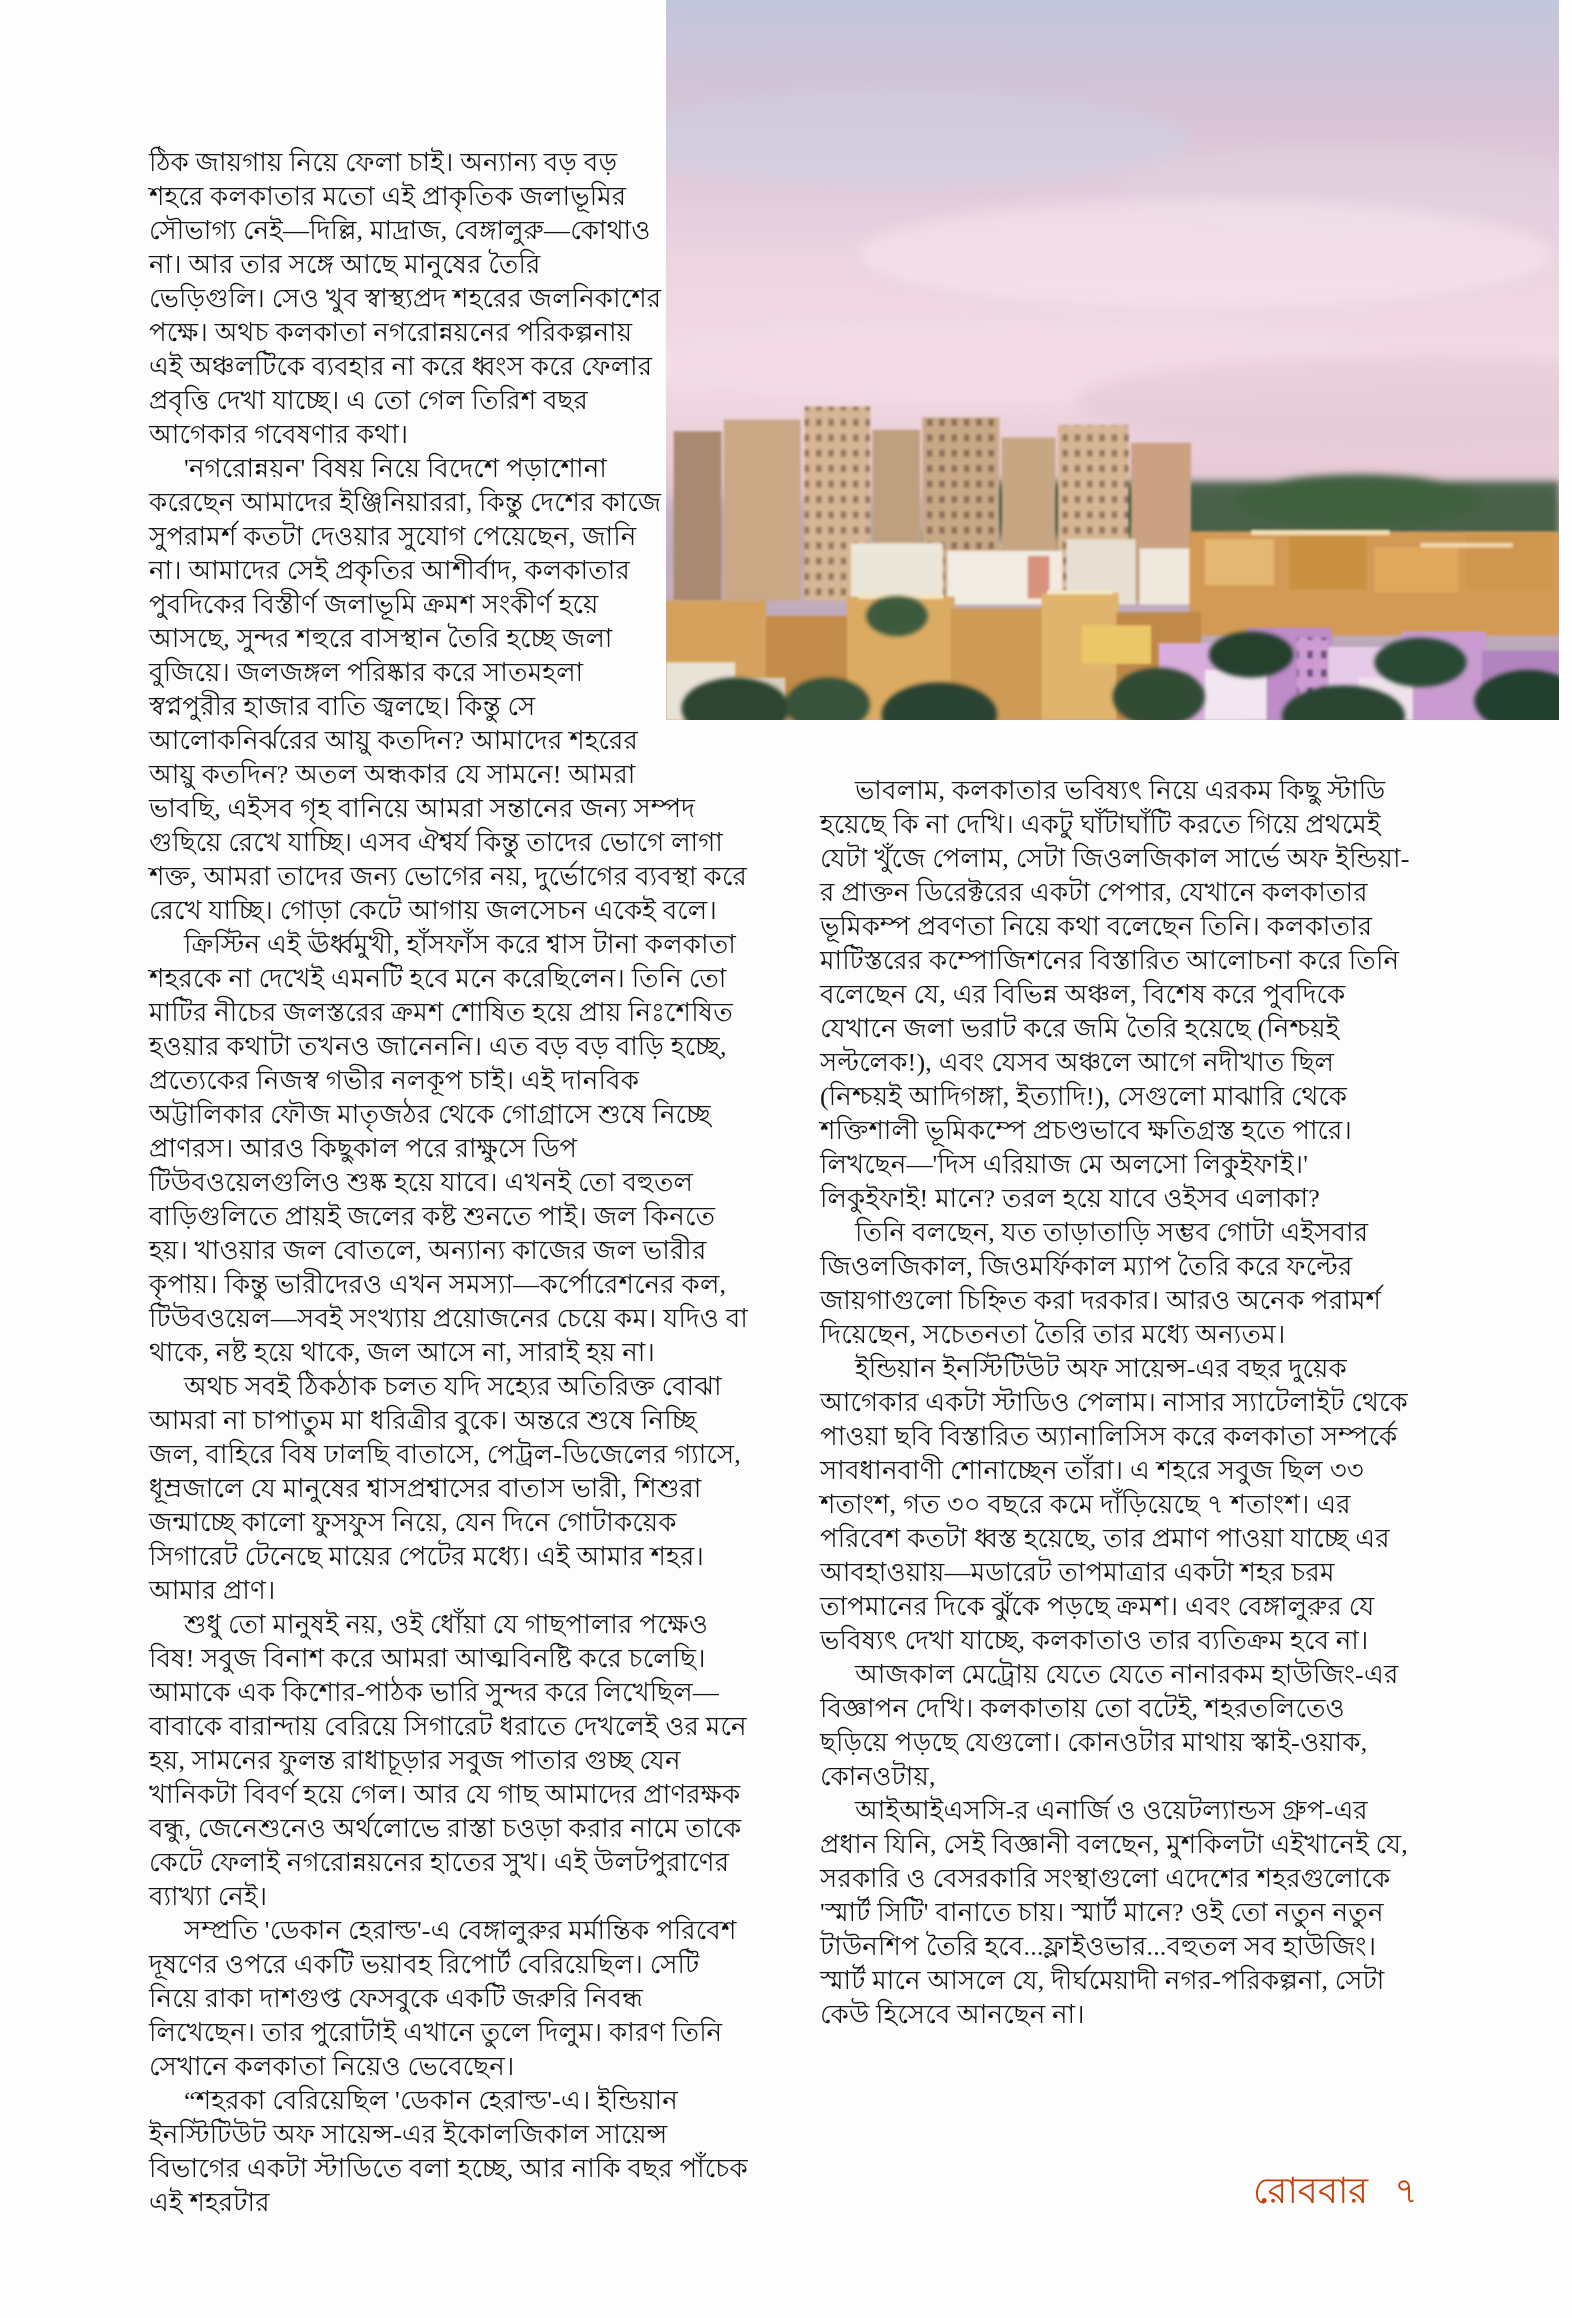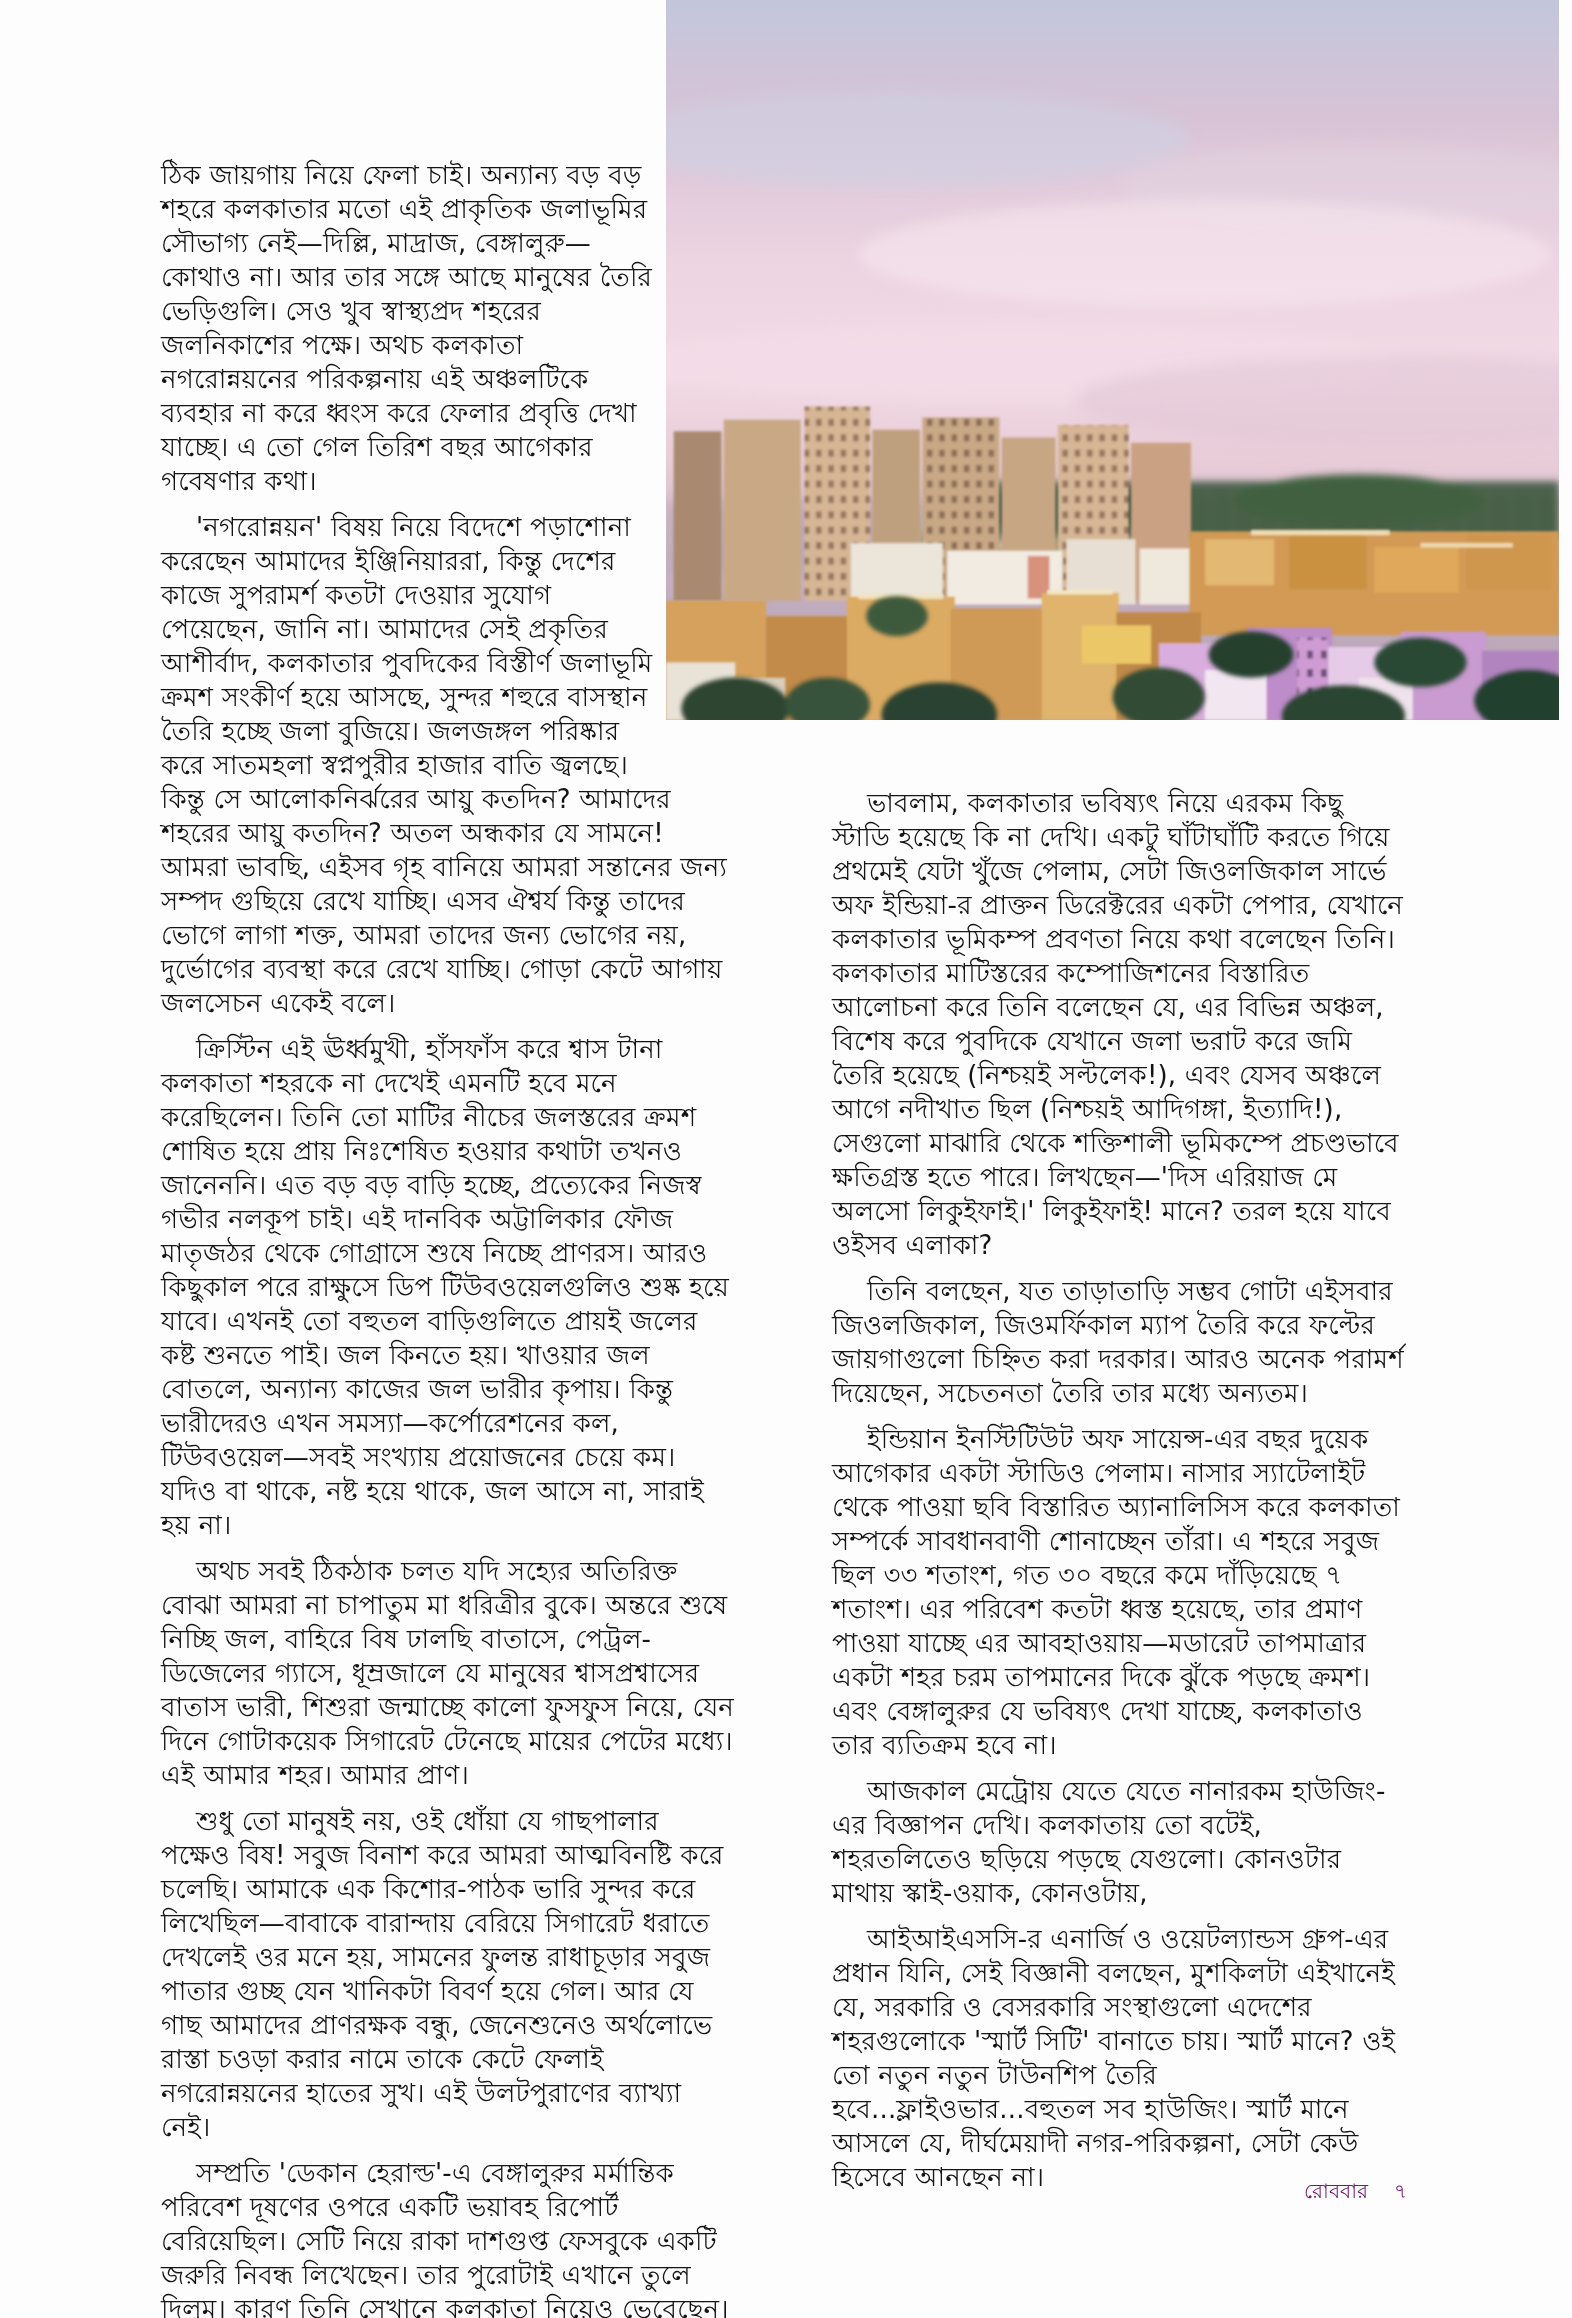--- a/index.html
+++ b/index.html
@@ -18,28 +18,28 @@
   .photo svg{display:block;width:100%;height:100%;}
 
   
   .col{
     position:absolute;width:599px;
     font-size:26px;line-height:34px;text-align:left;
     letter-spacing:0.2px;
   }
   .col-left{left:149px;top:146px;}
   .col-right{left:820px;top:774px;}
-  .col p{margin:12px;text-indent:35px;}
+  .col p{margin:0;text-indent:35px;font-family:Liberation Serif, serif;}
   .col p.noindent{text-indent:0;}
   .photo-runaround{float:right;width:86px;height:616px;}
 
   
   .footer{
     position:absolute;left:1253px;top:2174px;width:154px;
-    font-size:20px;line-height:34px;text-align:right;color:#701a75;
+    font-size:36px;line-height:34px;text-align:right;color:#c2410c;
     white-space:nowrap;
   }
   .footer .pgnum{display:inline-block;margin-left:26px;}
 </style>
 </head>
 <body>
 
 <div class="page">
 
   <div class="photo">

